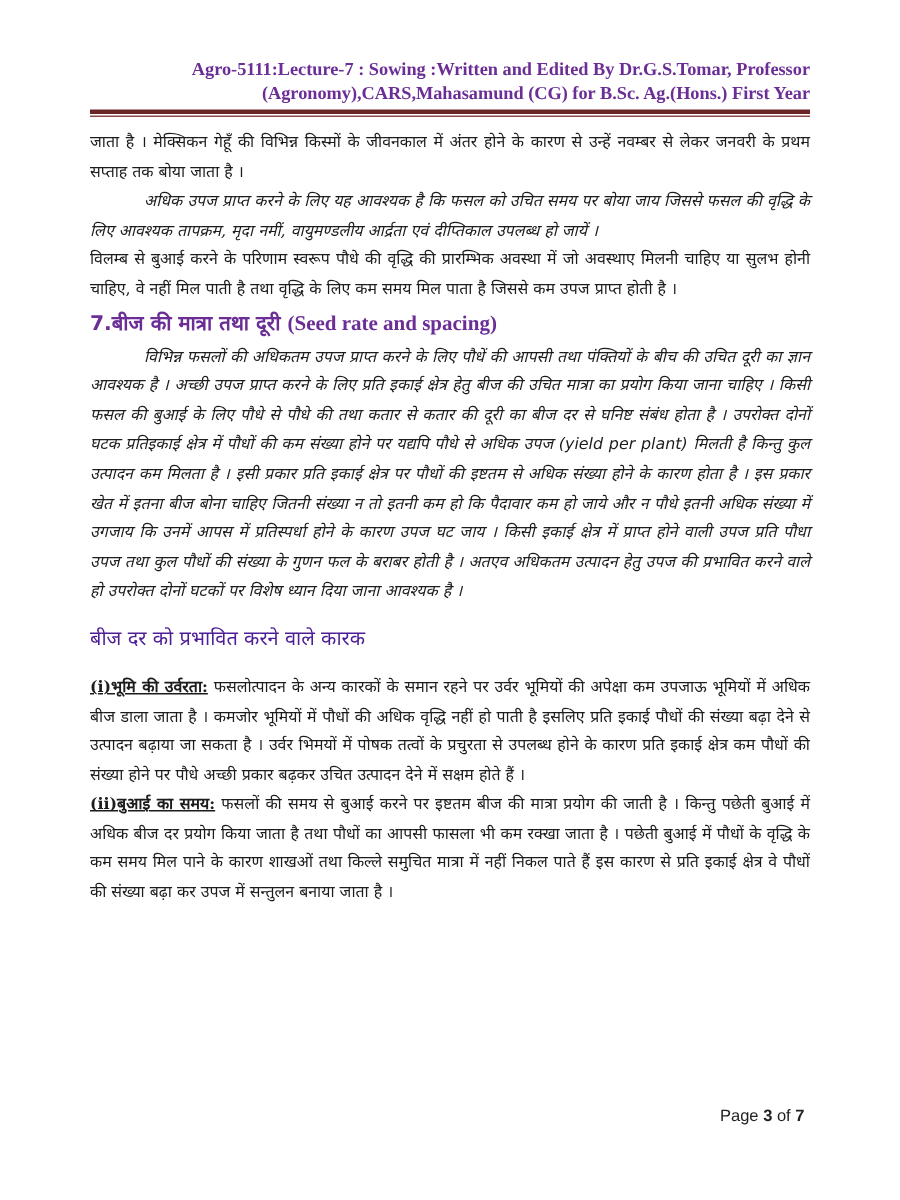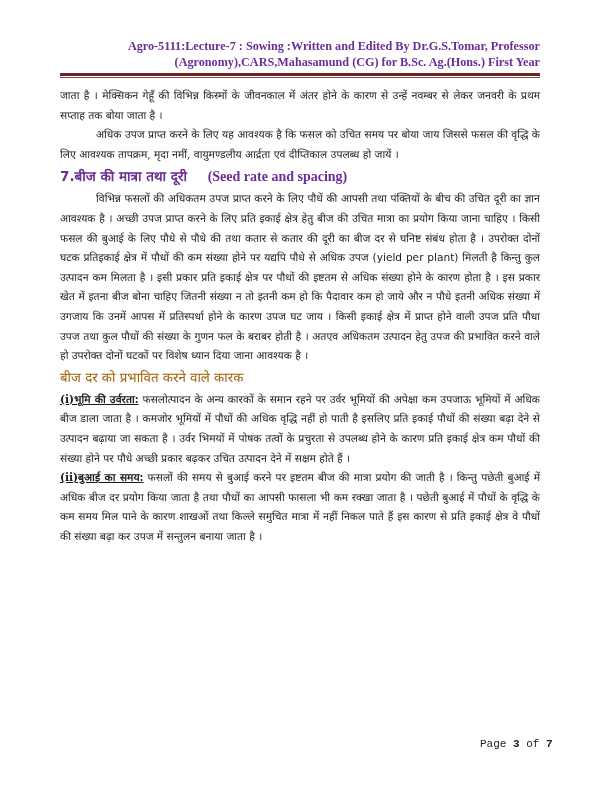--- a/index.html
+++ b/index.html
@@ -9,48 +9,49 @@
               font-family: "Liberation Serif", serif; font-weight: bold; font-size: 12.2px;
               line-height: 16px; color: #6b2d96; }
     .rules { position: absolute; left: 60px; top: 73px; width: 403px; }
     .rules .a { height: 3px; background: #6a2525; }
     .rules .b { height: 1px; background: #fff; }
     .rules .c { height: 1px; background: #8a4a4a; }
     .content { position: absolute; left: 60px; top: 86px; width: 480px;
                font-family: "DejaVu Serif", serif; font-size: 10.6px; line-height: 19.6px;
                text-align: justify; color: #1c1c1c; }
     .content p { margin: 0; }
-    .indent { text-indent: 36px; }
+    .indent { text-indent: 36px; font-style: italic; }
     .h2 { font-family: "DejaVu Sans", sans-serif; font-size: 13.5px; color: #6b2d96; font-weight: bold;
           line-height: 22px; margin: 1px 0 1px 0; }
-    .h2 .en { font-family: "Liberation Serif", serif; font-size: 14px; margin-left: 16px; }
-    .h3 { font-family: "DejaVu Serif", serif; font-size: 13.3px; color: #a16207; line-height: 22px; margin: 1px 0; }
+    .h2 .en { font-family: "Liberation Serif", serif; font-size: 14px; }
+    .h3 { font-family: "DejaVu Serif", serif; font-size: 13.3px; color: #4c1d95; line-height: 22px; margin: 11px 0; }
     .bold-lead { font-weight: bold; text-decoration: underline; }
     .en-inline { font-family: "DejaVu Sans", sans-serif; }
-    .footer { position: absolute; left: 480px; top: 738px; font-family: Liberation Mono, monospace;
+    .footer { position: absolute; left: 480px; top: 738px; font-family: Liberation Sans, sans-serif;
               font-size: 11px; color: #222; }
     .footer b { font-weight: bold; }
   </style>
 </head>
 <body>
 
 <div class="header">
   <div>Agro-5111:Lecture-7 : Sowing :Written and Edited By Dr.G.S.Tomar, Professor</div>
   <div>(Agronomy),CARS,Mahasamund (CG) for B.Sc. Ag.(Hons.) First Year</div>
 </div>
 
 <div class="rules" style="width:480px;">
   <div class="a"></div>
   <div class="b"></div>
   <div class="c"></div>
 </div>
 
 <div class="content">
   <p>जाता है । मेक्सिकन गेहूँ की विभिन्न किस्मों के जीवनकाल में अंतर होने के कारण से उन्हें नवम्बर से लेकर जनवरी के प्रथम सप्ताह तक बोया जाता है ।</p>
   <p class="indent">अधिक उपज प्राप्त करने के लिए यह आवश्यक है कि फसल को उचित समय पर बोया जाय जिससे फसल की वृद्धि के लिए आवश्यक तापक्रम, मृदा नमीं, वायुमण्डलीय आर्द्रता एवं दीप्तिकाल उपलब्ध हो जायें ।</p>
+  <p>विलम्ब से बुआई करने के परिणाम स्वरूप पौधे की वृद्धि की प्रारम्भिक अवस्था में जो अवस्थाए मिलनी चाहिए या सुलभ होनी चाहिए, वे नहीं मिल पाती है तथा वृद्धि के लिए कम समय मिल पाता है जिससे कम उपज प्राप्त होती है ।</p>
 
   <div class="h2">
     <span>7.बीज की मात्रा तथा दूरी</span>
     <span class="en">(Seed rate and spacing)</span>
   </div>
 
   <p class="indent"><span>विभिन्न फसलों की अधिकतम उपज प्राप्त करने के लिए पौधें की आपसी तथा पंक्तियों के बीच की उचित दूरी का ज्ञान आवश्यक है । अच्छी उपज प्राप्त करने के लिए प्रति इकाई क्षेत्र हेतु बीज की उचित मात्रा का प्रयोग किया जाना चाहिए । किसी फसल की बुआई के लिए पौधे से पौधे की तथा कतार से कतार की दूरी का बीज दर से घनिष्ट संबंध होता है । उपरोक्त दोनों घटक प्रतिइकाई क्षेत्र में पौधों की कम संख्या होने पर यद्यपि पौधे से अधिक उपज</span> <span class="en-inline">(yield per plant)</span> <span>मिलती है किन्तु कुल उत्पादन कम मिलता है । इसी प्रकार प्रति इकाई क्षेत्र पर पौधों की इष्टतम से अधिक संख्या होने के कारण होता है । इस प्रकार खेत में इतना बीज बोना चाहिए जितनी संख्या न तो इतनी कम हो कि पैदावार कम हो जाये और न पौधे इतनी अधिक संख्या में उगजाय कि उनमें आपस में प्रतिस्पर्धा होने के कारण उपज घट जाय । किसी इकाई क्षेत्र में प्राप्त होने वाली उपज प्रति पौधा उपज तथा कुल पौधों की संख्या के गुणन फल के बराबर होती है । अतएव अधिकतम उत्पादन हेतु उपज की प्रभावित करने वाले हो उपरोक्त दोनों घटकों पर विशेष ध्यान दिया जाना आवश्यक है ।</span></p>
 
 
   <div class="h3">बीज दर को प्रभावित करने वाले कारक</div>

